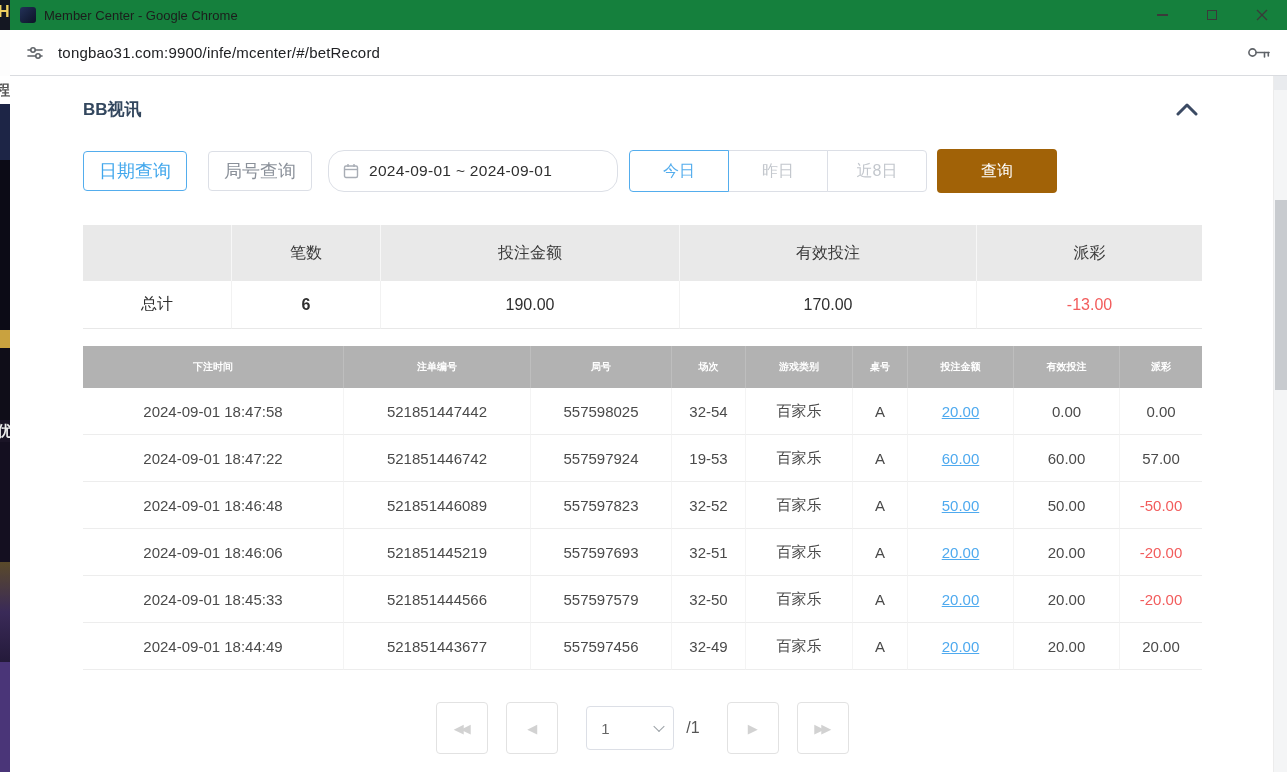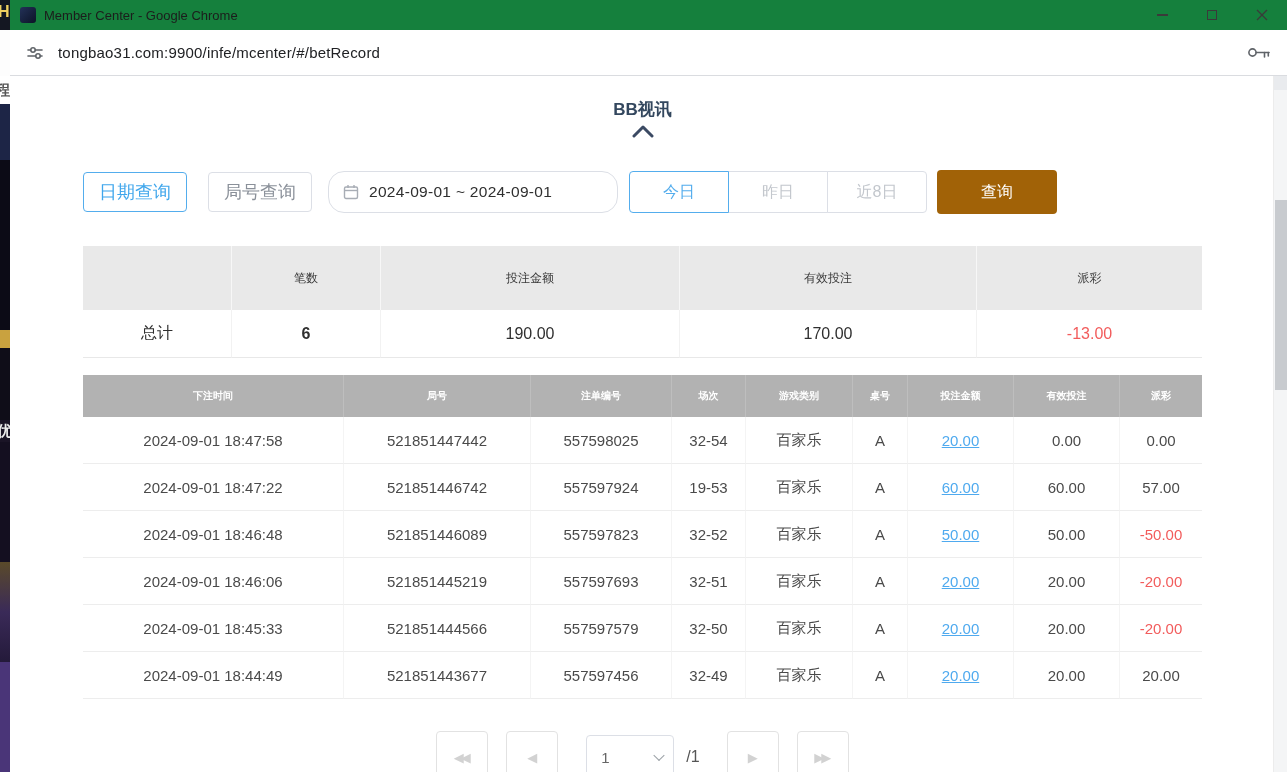--- a/index.html
+++ b/index.html
@@ -28,40 +28,40 @@
   .tune-icon { margin-right:14px; display:flex; cursor:pointer; }
   .url-text { font-size:15px; color:#202124; letter-spacing:.2px; cursor:text; }
   .key-icon { margin-left:auto; display:flex; cursor:pointer; }
 
   .content { position:relative; flex:1; background:#fff; padding:0 85px 0 73px; overflow:hidden; }
 
   .scrollbar { position:absolute; right:0; top:0; bottom:0; width:14px; background:#f4f5f6; border-left:1px solid #ececec; }
   .scroll-top-btn { position:absolute; top:0; left:0; width:14px; height:14px; background:#e9ebee; }
   .scroll-thumb { position:absolute; top:124px; left:1px; width:12px; height:190px; background:#c8cbcf; cursor:grab; }
 
-  .section-head { margin-top:22px; display:flex; align-items:center; justify-content:space-between;flex-direction:column; }
+  .section-head { margin-top:22px; display:flex; align-items:center; justify-content:space-between; }
   .section-title { font-size:17px; font-weight:bold; color:#33475e; }
   .collapse-btn { cursor:pointer; display:flex; padding:4px; }
 
   .filters { margin-top:28px; display:flex; align-items:center; }
   .btn { display:inline-flex; align-items:center; justify-content:center; border-radius:4px; font-size:18px; cursor:pointer; background:#fff; }
   .btn-date-query { width:104px; height:40px; border:1px solid #54aded; color:#3fa6ec; }
   .btn-round-query { width:104px; height:40px; border:1px solid #dcdfe6; color:#8a9099; margin-left:21px; }
   .date-input { margin-left:16px; width:290px; height:42px; border:1px solid #dcdfe6; border-radius:16px; display:flex; align-items:center; padding:0 14px; cursor:pointer; background:#fff; }
   .date-text { font-size:15.5px; color:#2f2f2f; margin-left:10px; letter-spacing:.3px; }
   .quick-group { display:flex; margin-left:11px; }
   .quick { width:100px; height:42px; display:flex; align-items:center; justify-content:center; font-size:16px; border:1px solid #dcdfe6; background:#fff; color:#c3c7cd; margin-left:-1px; cursor:pointer; position:relative; }
   .quick:first-child { border-radius:4px 0 0 4px; margin-left:0; }
   .quick:last-child { border-radius:0 4px 4px 0; }
   .quick.active { border-color:#54aded; color:#54aded; z-index:2; }
   .search-btn { margin-left:10px; width:120px; height:44px; background:#a16207; color:#fff; font-size:16px; border:none; border-radius:4px; cursor:pointer; }
 
   .summary { margin-top:32px; }
   .summary-row { display:grid; grid-template-columns:148px 149px 299px 297px 226px; }
-  .summary-row.head .cell { background:#e9e9e9; height:64px; display:flex; align-items:center; justify-content:center; font-size:12px; color:#3a3a3a; }
+  .summary-row.head .cell { background:#e9e9e9; height:56px; display:flex; align-items:center; justify-content:center; font-size:16px; color:#3a3a3a; }
   .summary-row.head .cell + .cell { border-left:1px solid #f7f7f7; }
   .summary-row.vals .cell { height:48px; background:#fff; display:flex; align-items:center; justify-content:center; font-size:16px; color:#2f2f2f; border-bottom:1px solid #e8e8e8; }
   .summary-row.vals .cell + .cell { border-left:1px solid #f2f2f2; }
   .bold { font-weight:bold; }
   .neg { color:#f25c5c !important; }
 
   .data-table { margin-top:17px; }
   .tr { display:grid; grid-template-columns:260px 187px 141px 74px 107px 55px 106px 106px 83px; }
   .th { background:#b2b2b2; color:#fff; font-weight:bold; font-size:10px; height:42px; display:flex; align-items:center; justify-content:center; }
   .th + .th { border-left:1px solid #bebebe; }
@@ -190,22 +190,22 @@
           <div class="cell bold">6</div>
           <div class="cell">190.00</div>
           <div class="cell">170.00</div>
           <div class="cell neg">-13.00</div>
         </div>
       </div>
 
       <div class="data-table">
         <div class="tr">
           <div class="th">下注时间</div>
+          <div class="th">注单编号</div>
           <div class="th">局号</div>
-          <div class="th">注单编号</div>
           <div class="th">场次</div>
           <div class="th">游戏类别</div>
           <div class="th">桌号</div>
           <div class="th">投注金额</div>
           <div class="th">有效投注</div>
           <div class="th">派彩</div>
         </div>
 
         <div class="tr">
           <div class="td">2024-09-01 18:47:58</div>

